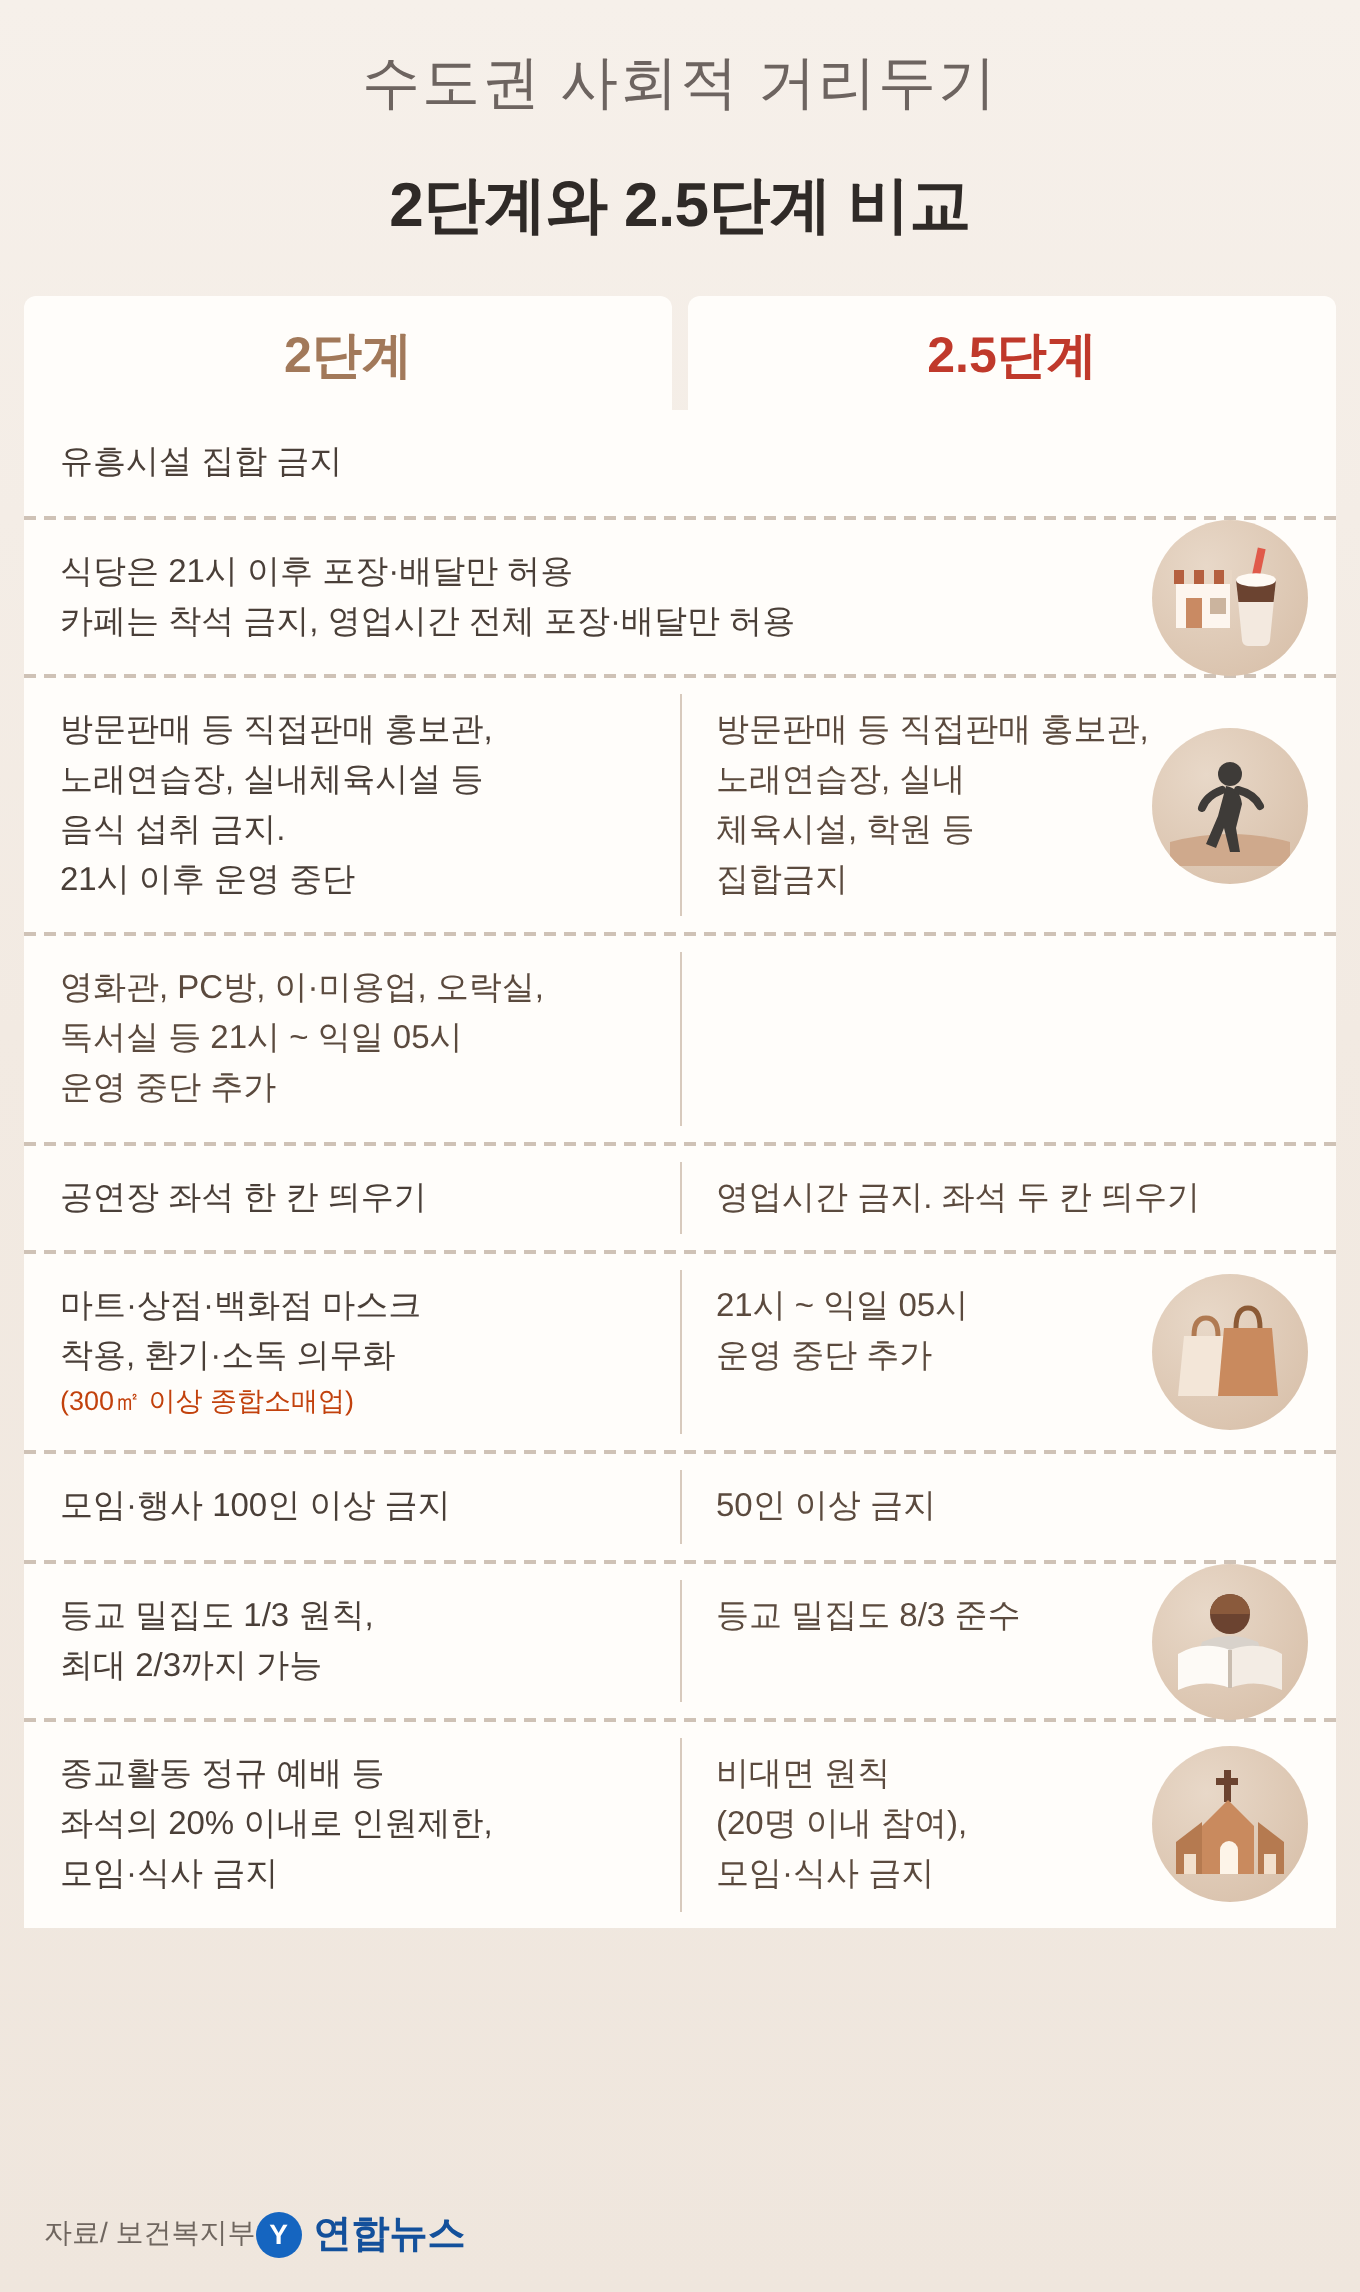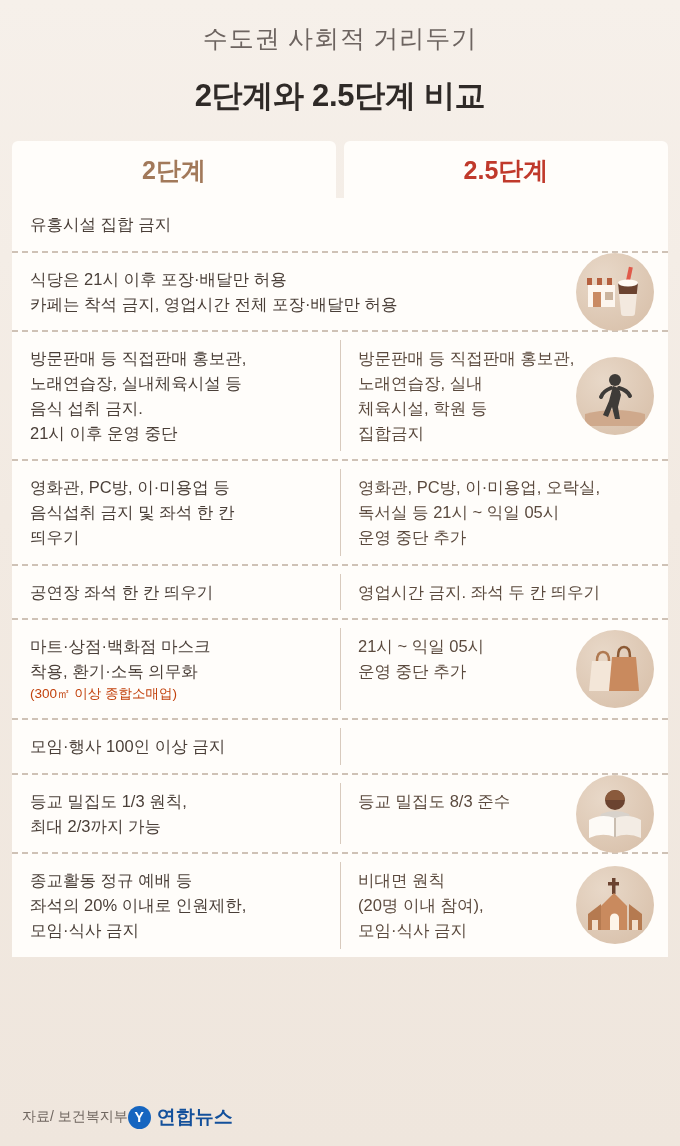--- a/index.html
+++ b/index.html
@@ -20,25 +20,24 @@
     background: linear-gradient(180deg, #f6f0ea 0%, #f2eae2 45%, #efe6dd 100%);
     box-sizing: border-box;
   }
 
   
   .header {
     padding-top: 22px;
     text-align: center;
   }
   .header .sub {
-    font-size: 25px;
+    font-size: 29px;
     color: #6d6460;
     letter-spacing: 1px;
     font-weight: 400;
-    font-family: Liberation Serif, serif;
   }
   .header .main {
     margin-top: 20px;
     font-size: 31px;
     font-weight: bold;
     color: #2f2a27;
     letter-spacing: -0.3px;
   }
 
   
@@ -204,21 +203,20 @@
           <circle cx="30" cy="14" r="6" fill="#3e3b38"></circle>
           <path d="M28 20 q7 1 8 9 l-3 12 l2 12 l-5 0 l-3 -12 l-4 10 l-5 -2 l6 -14 z" fill="#3e3b38"></path>
           <path d="M34 22 q8 2 11 8" stroke="#3e3b38" stroke-width="4" fill="none" stroke-linecap="round"></path>
           <path d="M26 22 q-8 3 -10 9" stroke="#3e3b38" stroke-width="4" fill="none" stroke-linecap="round"></path>
         </svg>
       </div>
     </div>
 
     <div class="row">
       <div class="divider"></div>
-      <div class="cell">영화관, PC방, 이·미용업 등<br>음식섭취 금지 및 좌석 한 칸<br>띄우기</div>
       <div class="cell right">영화관, PC방, 이·미용업, 오락실,<br>독서실 등 21시 ~ 익일 05시<br>운영 중단 추가</div>
     </div>
 
     <div class="row">
       <div class="divider"></div>
       <div class="cell">공연장 좌석 한 칸 띄우기</div>
       <div class="cell right">영업시간 금지. 좌석 두 칸 띄우기</div>
     </div>
 
     <div class="row">
@@ -234,20 +232,21 @@
           <path d="M11 20 q0 -9 6 -9 q6 0 6 9" stroke="#b07a52" stroke-width="2.5" fill="none"></path>
           <path d="M26 16 h24 l3 34 h-30 z" fill="#c98a5e"></path>
           <path d="M32 16 q0 -10 6 -10 q6 0 6 10" stroke="#8c5a35" stroke-width="2.5" fill="none"></path>
         </svg>
       </div>
     </div>
 
     <div class="row">
       <div class="divider"></div>
       <div class="cell">모임·행사 100인 이상 금지</div>
+      <div class="cell right">50인 이상 금지</div>
     </div>
 
     <div class="row">
       <div class="divider"></div>
       <div class="cell">등교 밀집도 1/3 원칙,<br>최대 2/3까지 가능</div>
       <div class="cell right">등교 밀집도 8/3 준수</div>
       <div class="icon-badge">
         <svg width="64" height="60" viewBox="0 0 64 60">
           <circle cx="32" cy="16" r="10" fill="#6b4330"></circle>
           <path d="M22 16 a10 10 0 0 1 20 0 z" fill="#8a5a3c"></path>

